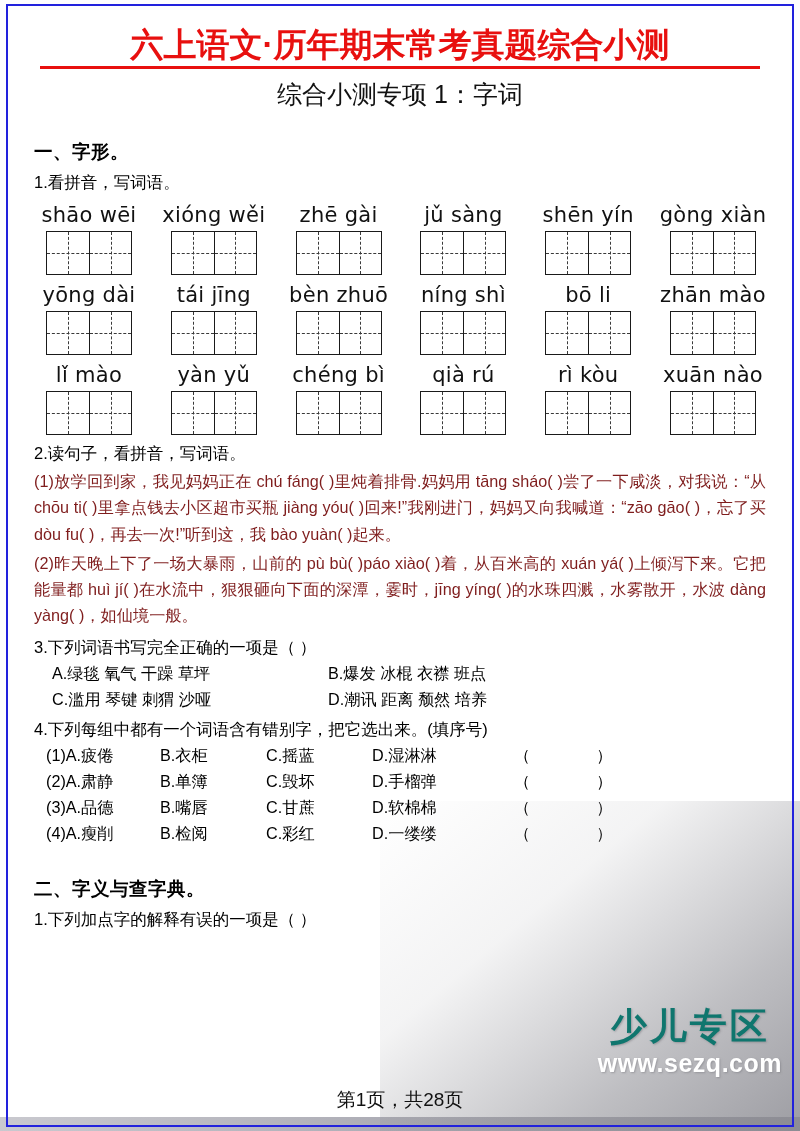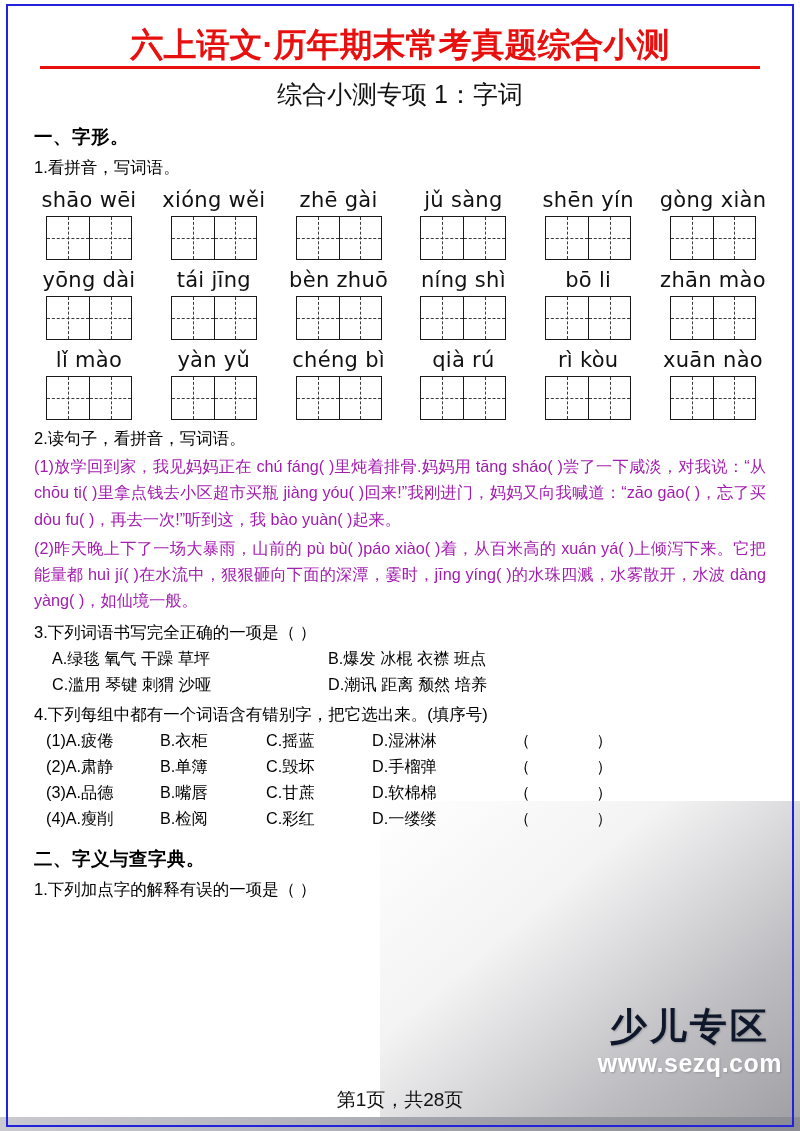--- a/index.html
+++ b/index.html
@@ -61,33 +61,33 @@
     margin-top: 11px;
     line-height: 1.15;
     white-space: nowrap;
   }
 
   
   .section-heading {
     font-weight: bold;
     font-size: 18.5px;
     color: #000;
-    margin-top: 16px;
+    margin-top: 31px;
     margin-bottom: 2px;
     letter-spacing: 0.5px;
   }
   .q-line {
     font-size: 16.5px;
     color: #000;
     margin-top: 7px;
     line-height: 1.42;
   }
   .para {
     font-size: 16.2px;
-    color: #a21caf;
+    color: #7f1d1d;
     line-height: 1.62;
     margin-top: 3px;
     text-align: justify;
   }
 
   
   .grid-row {
     display: flex;
     justify-content: space-between;
     margin-top: 8px;
@@ -181,21 +181,21 @@
   }
   .wm-text {
     position: absolute;
     right: 18px;
     bottom: 52px;
     z-index: 5;
     text-align: center;
     pointer-events: none;
   }
   .wm-brand {
-    color: #0f172a;
+    color: #0f766e;
     font-weight: bold;
     font-size: 37px;
     letter-spacing: 3px;
     line-height: 1;
     text-shadow: 1px 1px 2px rgba(120,120,126,0.55);
   }
   .wm-url {
     color: #ffffff;
     font-weight: bold;
     font-size: 25px;

